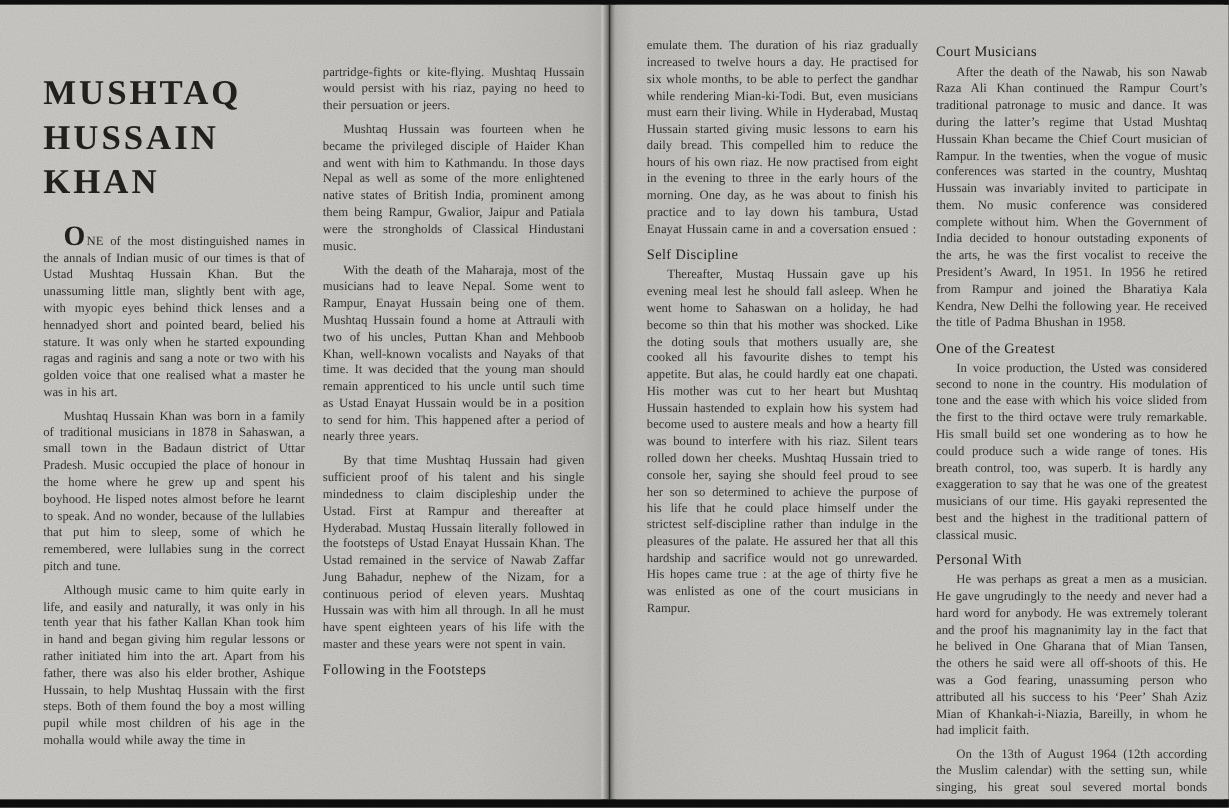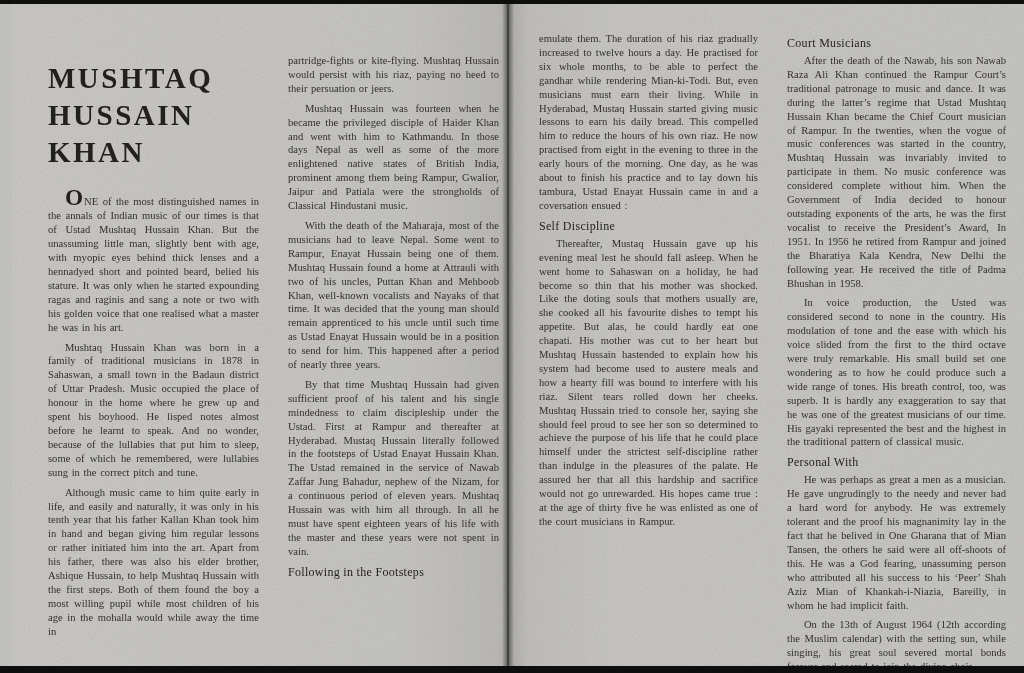--- a/index.html
+++ b/index.html
@@ -2,25 +2,25 @@
 <html><head>
 <meta charset="utf-8">
 <style>
   html,body{margin:0;padding:0;}
   body{width:1024px;height:673px;background:#0e0e0e;overflow:hidden;
        font-family:"Liberation Serif","DejaVu Serif",serif;}
   .book{position:relative;width:1024px;height:673px;background:#0e0e0e;}
   .paper{position:absolute;left:0;top:4px;right:0;bottom:7px;background:#c8c7c3;}
   .page{position:absolute;top:4px;bottom:7px;overflow:hidden;box-sizing:border-box;
         color:#2f2d29;}
-  .page-left{left:12px;width:501px;padding:50px 14px 0 36px;
+  .page-left{left:0;width:501px;padding:50px 14px 0 36px;
         background:linear-gradient(90deg,#cbcac6 0%,#c8c7c3 78%,#bdbcb8 97%,#b3b2ae 100%);}
   .page-right{left:513px;width:507px;padding:28px 14px 0 26px;
         background:linear-gradient(90deg,#b4b3af 0%,#c2c1bd 3%,#c9c8c4 20%,#c8c7c3 100%);}
-  .cols{display:flex;gap:29px;height:100%;}
+  .cols{display:flex;gap:15px;height:100%;}
   .col{flex:1 1 0;min-width:0;}
   .article-title{font-weight:bold;font-size:29px;line-height:1.27;letter-spacing:2.5px;
         color:#23211d;white-space:pre-line;margin:6px 0 18px 0;}
   .para{font-size:10.6px;line-height:13.9px;text-align:justify;margin:0 0 6px 0;
         text-indent:1.6em;word-spacing:1px;color:#33312d;}
   .para.noindent{text-indent:0;}
   .para.dropcap::first-letter{font-size:2.2em;font-weight:bold;line-height:.8;
         letter-spacing:1px;color:#23211d;}
   .sec-heading{font-size:12px;font-weight:normal;color:#26241f;margin:4px 0 3px 0;
         letter-spacing:.3px;}
@@ -61,20 +61,21 @@
   <div class="page page-right">
     <div class="cols">
       <div class="col">
           <p class="para noindent">emulate them. The duration of his riaz gradually increased to twelve hours a day. He practised for six whole months, to be able to perfect the gandhar while rendering Mian-ki-Todi. But, even musicians must earn their living. While in Hyderabad, Mustaq Hussain started giving music lessons to earn his daily bread. This compelled him to reduce the hours of his own riaz. He now practised from eight in the evening to three in the early hours of the morning. One day, as he was about to finish his practice and to lay down his tambura, Ustad Enayat Hussain came in and a coversation ensued :</p>
           <h3 class="sec-heading">Self Discipline</h3>
           <p class="para">Thereafter, Mustaq Hussain gave up his evening meal lest he should fall asleep. When he went home to Sahaswan on a holiday, he had become so thin that his mother was shocked. Like the doting souls that mothers usually are, she cooked all his favourite dishes to tempt his appetite. But alas, he could hardly eat one chapati. His mother was cut to her heart but Mushtaq Hussain hastended to explain how his system had become used to austere meals and how a hearty fill was bound to interfere with his riaz. Silent tears rolled down her cheeks. Mushtaq Hussain tried to console her, saying she should feel proud to see her son so determined to achieve the purpose of his life that he could place himself under the strictest self-discipline rather than indulge in the pleasures of the palate. He assured her that all this hardship and sacrifice would not go unrewarded. His hopes came true : at the age of thirty five he was enlisted as one of the court musicians in Rampur.</p>
         </div>
       <div class="col">
           <h3 class="sec-heading">Court Musicians</h3>
           <p class="para">After the death of the Nawab, his son Nawab Raza Ali Khan continued the Rampur Court’s traditional patronage to music and dance. It was during the latter’s regime that Ustad Mushtaq Hussain Khan became the Chief Court musician of Rampur. In the twenties, when the vogue of music conferences was started in the country, Mushtaq Hussain was invariably invited to participate in them. No music conference was considered complete without him. When the Government of India decided to honour outstading exponents of the arts, he was the first vocalist to receive the President’s Award, In 1951. In 1956 he retired from Rampur and joined the Bharatiya Kala Kendra, New Delhi the following year. He received the title of Padma Bhushan in 1958.</p>
+          <h3 class="sec-heading">One of the Greatest</h3>
           <p class="para">In voice production, the Usted was considered second to none in the country. His modulation of tone and the ease with which his voice slided from the first to the third octave were truly remarkable. His small build set one wondering as to how he could produce such a wide range of tones. His breath control, too, was superb. It is hardly any exaggeration to say that he was one of the greatest musicians of our time. His gayaki represented the best and the highest in the traditional pattern of classical music.</p>
           <h3 class="sec-heading">Personal With</h3>
           <p class="para">He was perhaps as great a men as a musician. He gave ungrudingly to the needy and never had a hard word for anybody. He was extremely tolerant and the proof his magnanimity lay in the fact that he belived in One Gharana that of Mian Tansen, the others he said were all off-shoots of this. He was a God fearing, unassuming person who attributed all his success to his ‘Peer’ Shah Aziz Mian of Khankah-i-Niazia, Bareilly, in whom he had implicit faith.</p>
           <p class="para">On the 13th of August 1964 (12th according the Muslim calendar) with the setting sun, while singing, his great soul severed mortal bonds forever and soared to join the divine choir.</p>
         </div>
     </div>
   </div>
 
   <div class="gutter"></div>
 

